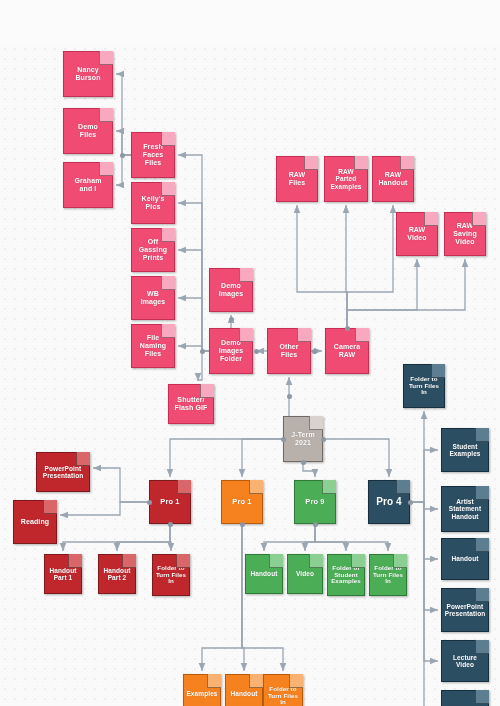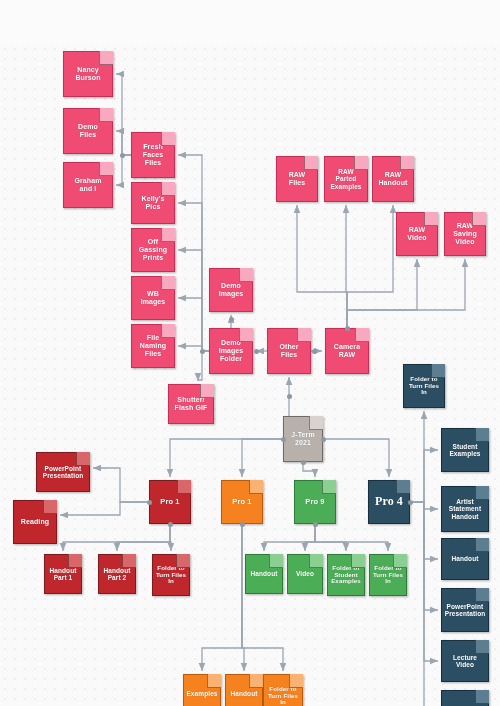--- a/index.html
+++ b/index.html
@@ -240,21 +240,21 @@
       <div class="node orange" style="left: 221px; top: 436px; width: 42px; height: 44px;">
         <span class="fold"></span>
         <span class="lbl" style="font-size: 7.5px;">Pro 1</span>
       </div>
       <div class="node green" style="left: 294px; top: 436px; width: 42px; height: 44px;">
         <span class="fold"></span>
         <span class="lbl" style="font-size: 7.5px;">Pro 9</span>
       </div>
       <div class="node teal" style="left: 368px; top: 436px; width: 42px; height: 44px;">
         <span class="fold"></span>
-        <span class="lbl" style="font-size: 12px; font-family: Liberation Serif, serif;">Pro 4</span>
+        <span class="lbl" style="font-size: 10px;">Pro 4</span>
       </div>
       <div class="node red" style="left: 36px; top: 408px; width: 54px; height: 40px;">
         <span class="fold"></span>
         <span class="lbl" style="font-size: 6.5px;">PowerPoint
 Presentation</span>
       </div>
       <div class="node red" style="left: 13px; top: 456px; width: 44px; height: 44px;">
         <span class="fold"></span>
         <span class="lbl" style="font-size: 7px;">Reading</span>
       </div>

